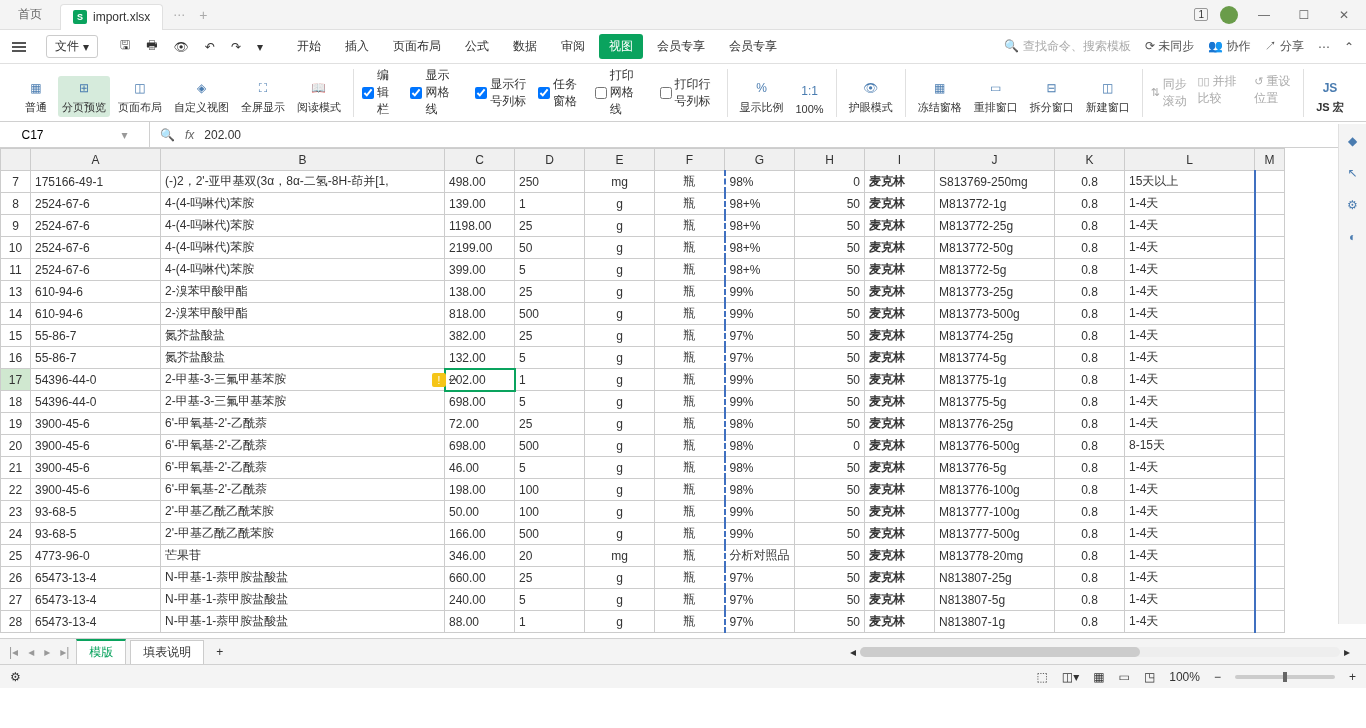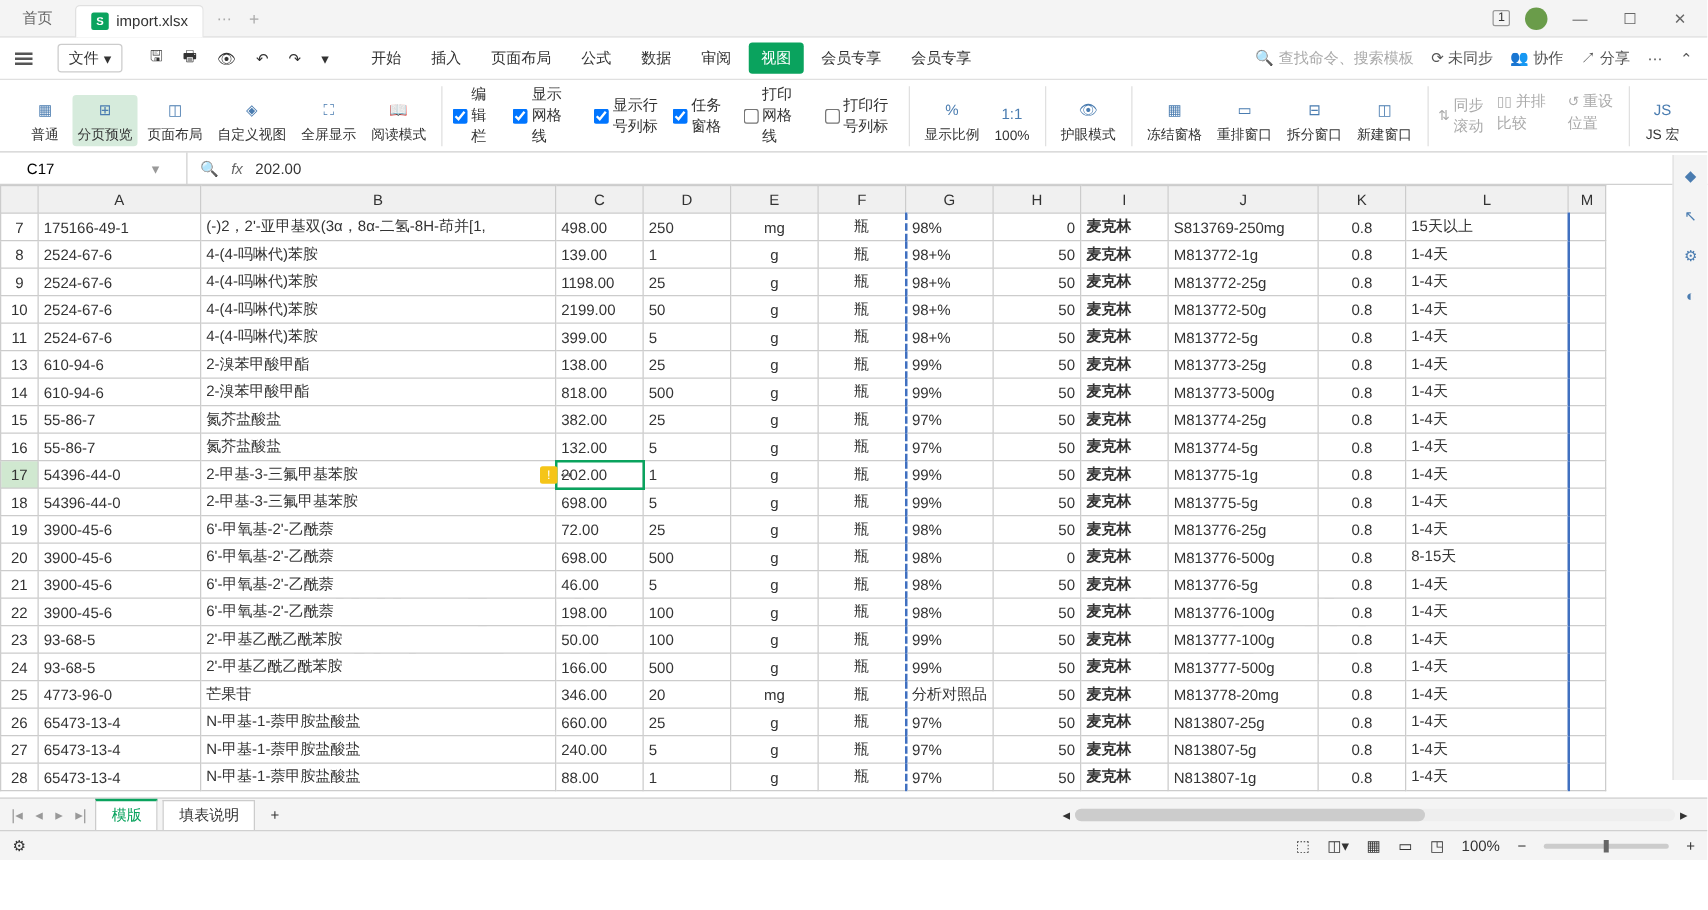--- a/index.html
+++ b/index.html
@@ -216,21 +216,21 @@
         <span class="tool-lbl">新建窗口</span>
       </div>
   </div>
   <div class="chk-group" style="border-right:1px solid #e0e0e0;">
     <div class="chk" style="color:#aaa;">⇅ <span>同步滚动</span></div>
     <div class="chk-row">
       <span style="color:#aaa;font-size:11px;">▯▯ <span>并排比较</span></span>
       <span style="color:#aaa;font-size:11px;">↺ <span>重设位置</span></span>
     </div>
   </div>
-  <div class="tool-group" style="border-right:none;">
+  <div class="tool-group" style="border-right:none;font-weight:bold;">
     <div class="tool-btn">
         <span class="tool-ico">JS</span>
         <span class="tool-lbl">JS 宏</span>
       </div>
   </div>
 </div>
 
 <div class="namebox-row">
   <div class="namebox">
     <input value="C17" style="">

